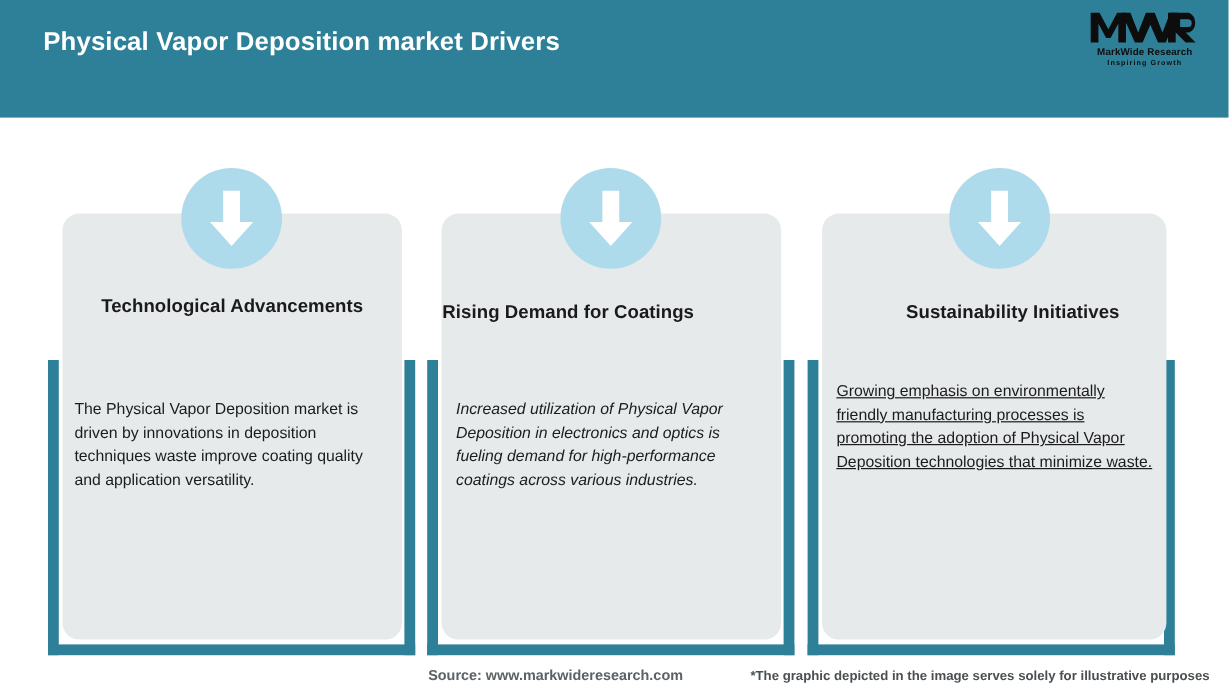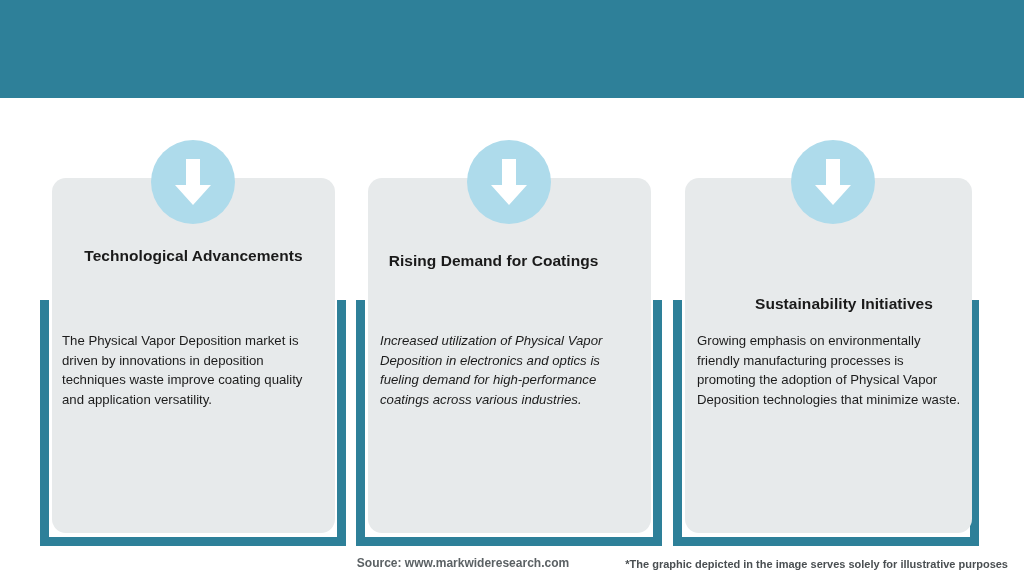--- a/index.html
+++ b/index.html
@@ -146,21 +146,36 @@
     color: #4a4f52;
     white-space: nowrap;
   }
 </style>
 </head>
 <body>
 
 <div class="slide">
 
   <div class="header-bar"></div>
-
+  <div class="header-title">Physical Vapor Deposition market Drivers</div>
+
+  <div class="logo">
+    <svg class="logo-mark" viewBox="0 0 200 62">
+      <g fill="#0d0d0d">
+
+        <polygon points="2,58 2,4 18,4 34,34 50,4 66,4 66,58 52,58 52,24 38,50 30,50 16,24 16,58"></polygon>
+
+        <polygon points="58,4 74,4 88,40 102,4 118,4 132,40 146,4 160,4 138,58 124,58 110,26 96,58 82,58"></polygon>
+
+        <path d="M150,4 h30 a20,20 0 0 1 0,36 h-6 l18,18 h-18 l-18,-18 v18 h-14 v-54 Z M164,16 v14 h14 a7,7 0 0 0 0,-14 Z"></path>
+      </g>
+    </svg>
+    <span class="logo-name">MarkWide Research</span>
+    <span class="logo-tag">Inspiring Growth</span>
+  </div>
 
   <div class="card-group">
     <div class="frame" style="left:40px; top:300px; width:306px; height:246px;"></div>
 
     <div class="card" style="left:52px; top:178px; width:283px; height:355px;"></div>
 
     <div class="icon-circle" style="left:151px; top:140px;">
       <svg width="38" height="50" viewBox="0 0 38 50">
         <polygon points="12,2 26,2 26,28 37,28 19,48 1,28 12,28" fill="#FFFFFF"></polygon>
       </svg>
@@ -175,37 +190,37 @@
     <div class="frame" style="left:356px; top:300px; width:306px; height:246px;"></div>
 
     <div class="card" style="left:368px; top:178px; width:283px; height:355px;"></div>
 
     <div class="icon-circle" style="left:467px; top:140px;">
       <svg width="38" height="50" viewBox="0 0 38 50">
         <polygon points="12,2 26,2 26,28 37,28 19,48 1,28 12,28" fill="#FFFFFF"></polygon>
       </svg>
     </div>
 
-    <div class="card-title" style="left:376px; top:252px; width:235px;">Rising Demand for Coatings</div>
+    <div class="card-title" style="left:356px; top:252px; width:235px;">Rising Demand for Coatings</div>
 
     <div class="card-body" style="left:380px; top:331px; width:258px;font-style:italic;">Increased utilization of Physical Vapor Deposition in electronics and optics is fueling demand for high-performance coatings across various industries.</div>
   </div>
 
   <div class="card-group">
     <div class="frame" style="left:673px; top:300px; width:306px; height:246px;"></div>
 
     <div class="card" style="left:685px; top:178px; width:287px; height:355px;"></div>
 
     <div class="icon-circle" style="left:791px; top:140px;">
       <svg width="38" height="50" viewBox="0 0 38 50">
         <polygon points="12,2 26,2 26,28 37,28 19,48 1,28 12,28" fill="#FFFFFF"></polygon>
       </svg>
     </div>
 
-    <div class="card-title" style="left:685px; top:252px; width:318px;margin-top:43px;">Sustainability Initiatives</div>
-
-    <div class="card-body" style="left:697px; top:331px; width:266px;">Growing emphasis on environmentally friendly manufacturing processes is promoting the adoption of Physical Vapor Deposition technologies that minimize waste.</div>
+    <div class="card-title" style="left:685px; top:252px; width:318px;">Sustainability Initiatives</div>
+
+    <div class="card-body" style="left:697px; top:316px; width:266px;text-decoration:underline;">Growing emphasis on environmentally friendly manufacturing processes is promoting the adoption of Physical Vapor Deposition technologies that minimize waste.</div>
   </div>
 
   <div class="footer-source">Source: www.markwideresearch.com</div>
   <div class="footer-note">*The graphic depicted in the image serves solely for illustrative purposes</div>
 
 </div>
 
 </body></html>

